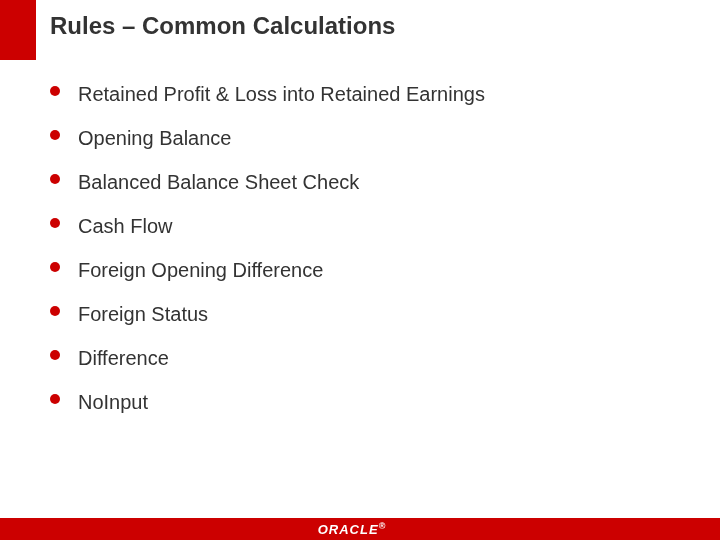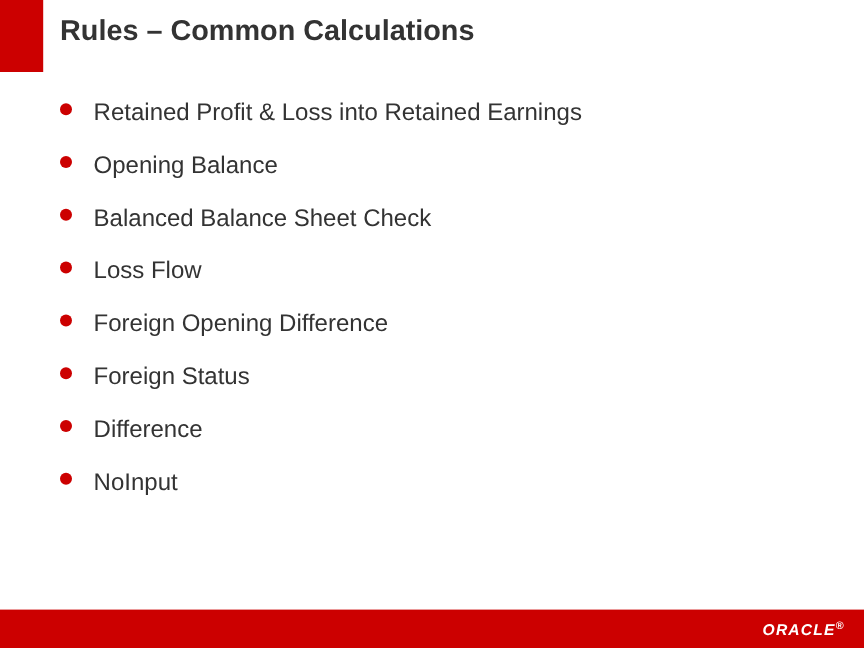--- a/index.html
+++ b/index.html
@@ -70,25 +70,25 @@
       margin-right: 18px;
       margin-top: 6px;
       flex-shrink: 0;
     }
 
     .bottom-bar {
       position: absolute;
       bottom: 0;
       left: 0;
       right: 0;
-      height: 32px;
+      height: 22px;
       background: #cc0000;
       display: flex;
       align-items: center;
-      justify-content: flex-end;
+      justify-content: center;
       padding-right: 16px;
     }
 
     .oracle-logo {
       color: #ffffff;
       font-size: 13px;
       font-weight: bold;
       letter-spacing: 1px;
       font-style: italic;
     }
@@ -117,21 +117,21 @@
       <li>
         <span class="bullet-dot"></span>
         <span>Opening Balance</span>
       </li>
       <li>
         <span class="bullet-dot"></span>
         <span>Balanced Balance Sheet Check</span>
       </li>
       <li>
         <span class="bullet-dot"></span>
-        <span>Loss Flow</span>
+        <span>Cash Flow</span>
       </li>
       <li>
         <span class="bullet-dot"></span>
         <span>Foreign Opening Difference</span>
       </li>
       <li>
         <span class="bullet-dot"></span>
         <span>Foreign Status</span>
       </li>
       <li>

